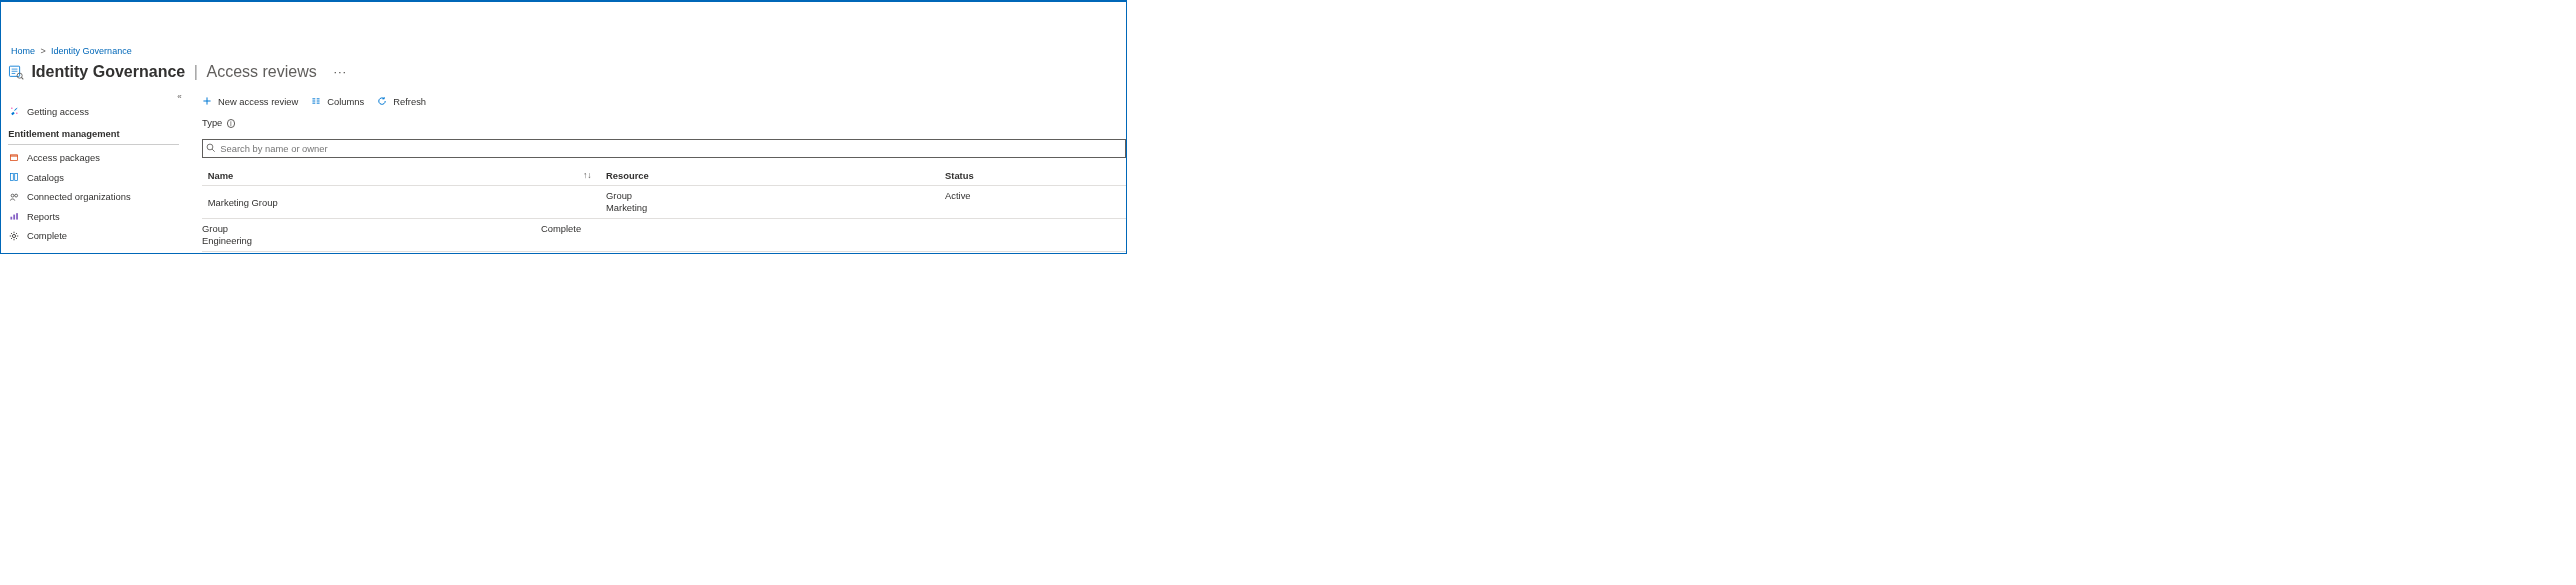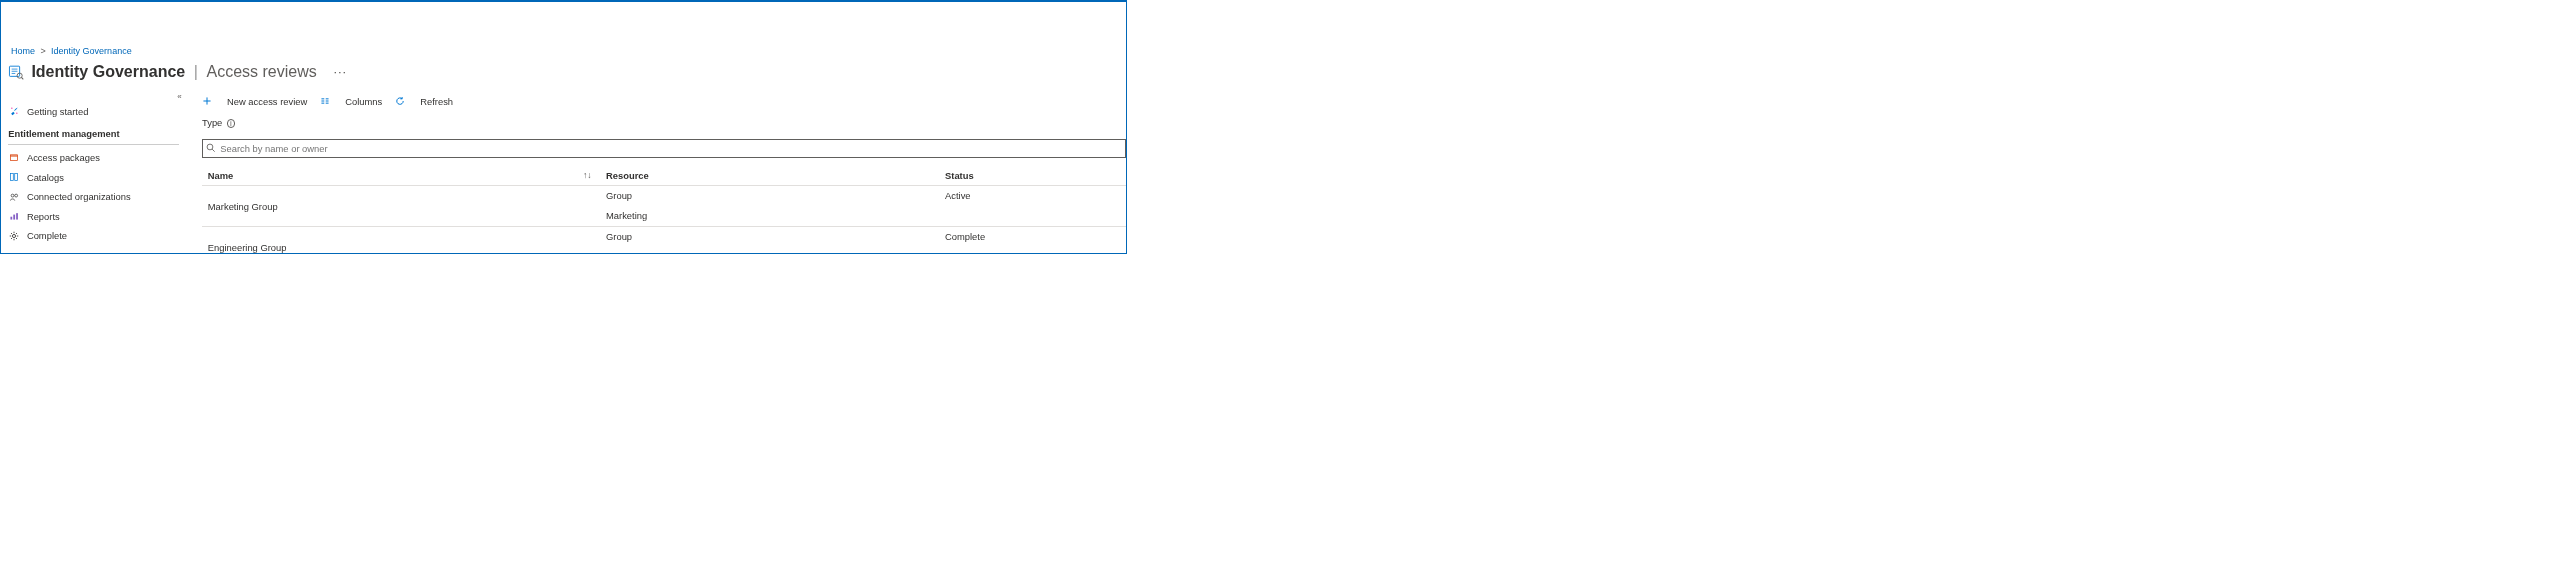--- a/index.html
+++ b/index.html
@@ -69,21 +69,21 @@
   .main {
     flex:1;
     padding: 4.3px 0 0 16px;
     display:flex; flex-direction:column;
   }
   .toolbar {
     display:flex; gap:13px; align-items:center;
     padding: 2.9px 0 10px;
   }
   .tool-btn {
-    display:flex; align-items:center; gap:15px;
+    display:flex; align-items:center; gap:6px;
     color:#323130; cursor:pointer; font-size:9.4px;
   }
   .tool-btn .icn { color:#0078d4; display:flex; align-items:center;}
   .label-row { display:flex; align-items:flex-end; gap:4.3px; color:#323130; margin-bottom:2.9px;}
   .info-icon { font-size:8px; border:0.7px solid #605e5c; border-radius:50%; width:8.7px;height:8.7px; display:inline-flex;align-items:center;justify-content:center; color:#605e5c;}
   .input-box {
     border:0.7px solid #605e5c;
     padding:2.9px 4.3px;
     font-size:9.4px;
     background:#fff;
@@ -94,21 +94,21 @@
   .search-wrap input { padding-left:17.3px; }
   .table { margin-top:7.2px; width:100%; }
   .thead { display:flex; border-bottom:0.7px solid #e1dfdd; font-weight:600; padding:4.3px 0;}
   .row { display:flex; border-bottom:0.7px solid #e1dfdd; padding:4.3px 0;}
   .col-name { flex:0 0 404px; padding-left:5.8px; display:flex; align-items:center; gap:5.8px;}
   .col-resource { flex:0 0 339px; }
   .col-status { flex:1; }
   .sort-icon { color:#605e5c; font-size:8.7px; margin-left:auto; margin-right:14.4px;}
   .resource-sub { color:#323130; }
   .resource-type { color:#323130; }
-  .res-stack { display:flex; flex-direction:column; line-height:1.25;gap:8px;}
+  .res-stack { display:flex; flex-direction:column; line-height:1.25;}
 </style>
 </head>
 <body>
 
 <div class="breadcrumb">
   <a href="#">Home</a>
   <span class="sep">&gt;</span>
   <a href="#">Identity Governance</a>
 </div>
 
@@ -136,21 +136,21 @@
     <div style="height:13px"></div>
     <div class="side-item">
       <span class="icn">
         <svg width="10" height="10" viewBox="0 0 14 14">
             <path d="M3 11 L6 8 L8 10 L5 13 Z" fill="#0078d4"></path>
             <path d="M7 7 C9 3 12 2 12 2 C12 2 11 5 7 7 Z" fill="#0078d4"></path>
             <circle cx="4" cy="3" r="0.8" fill="#e3008c"></circle>
             <circle cx="11" cy="10" r="0.8" fill="#e3008c"></circle>
           </svg>
       </span>
-      <span>Getting started</span>
+      <span>Getting access</span>
     </div>
 
     <div class="side-section">Entitlement management</div>
     <div class="side-section-underline"></div>
 
     <div class="side-item">
       <span class="icn">
         <svg width="10" height="10" viewBox="0 0 14 14">
             <rect x="2" y="4" width="10" height="8" fill="none" stroke="#d83b01" stroke-width="1"></rect>
             <rect x="2" y="4" width="10" height="3" fill="#d83b01" opacity="0.5"></rect>
@@ -265,21 +265,20 @@
       <div class="row">
         <div class="col-name">Marketing Group</div>
         <div class="col-resource res-stack">
           <span class="resource-type">Group</span>
           <span class="resource-sub">Marketing</span>
         </div>
         <div class="col-status">Active</div>
       </div>
 
       <div class="row">
-        <div class="col-name">Engineering Group</div>
         <div class="col-resource res-stack">
           <span class="resource-type">Group</span>
           <span class="resource-sub">Engineering</span>
         </div>
         <div class="col-status">Complete</div>
       </div>
     </div>
   </div>
 </div>
 

